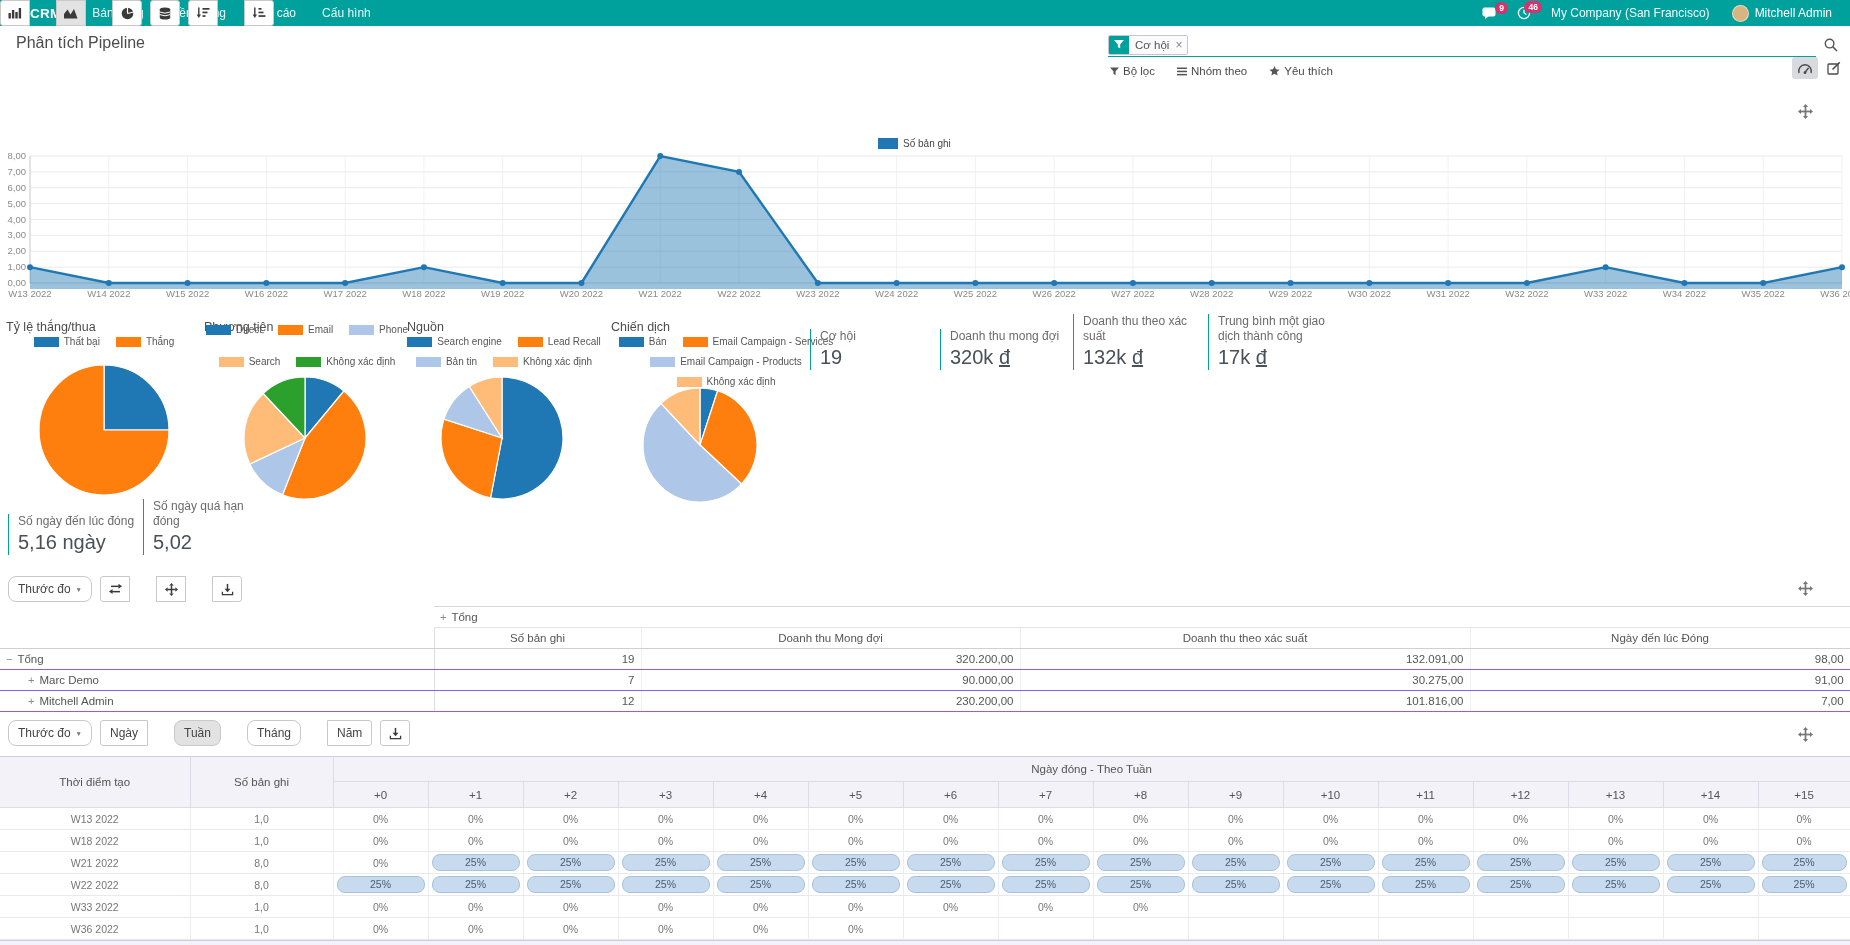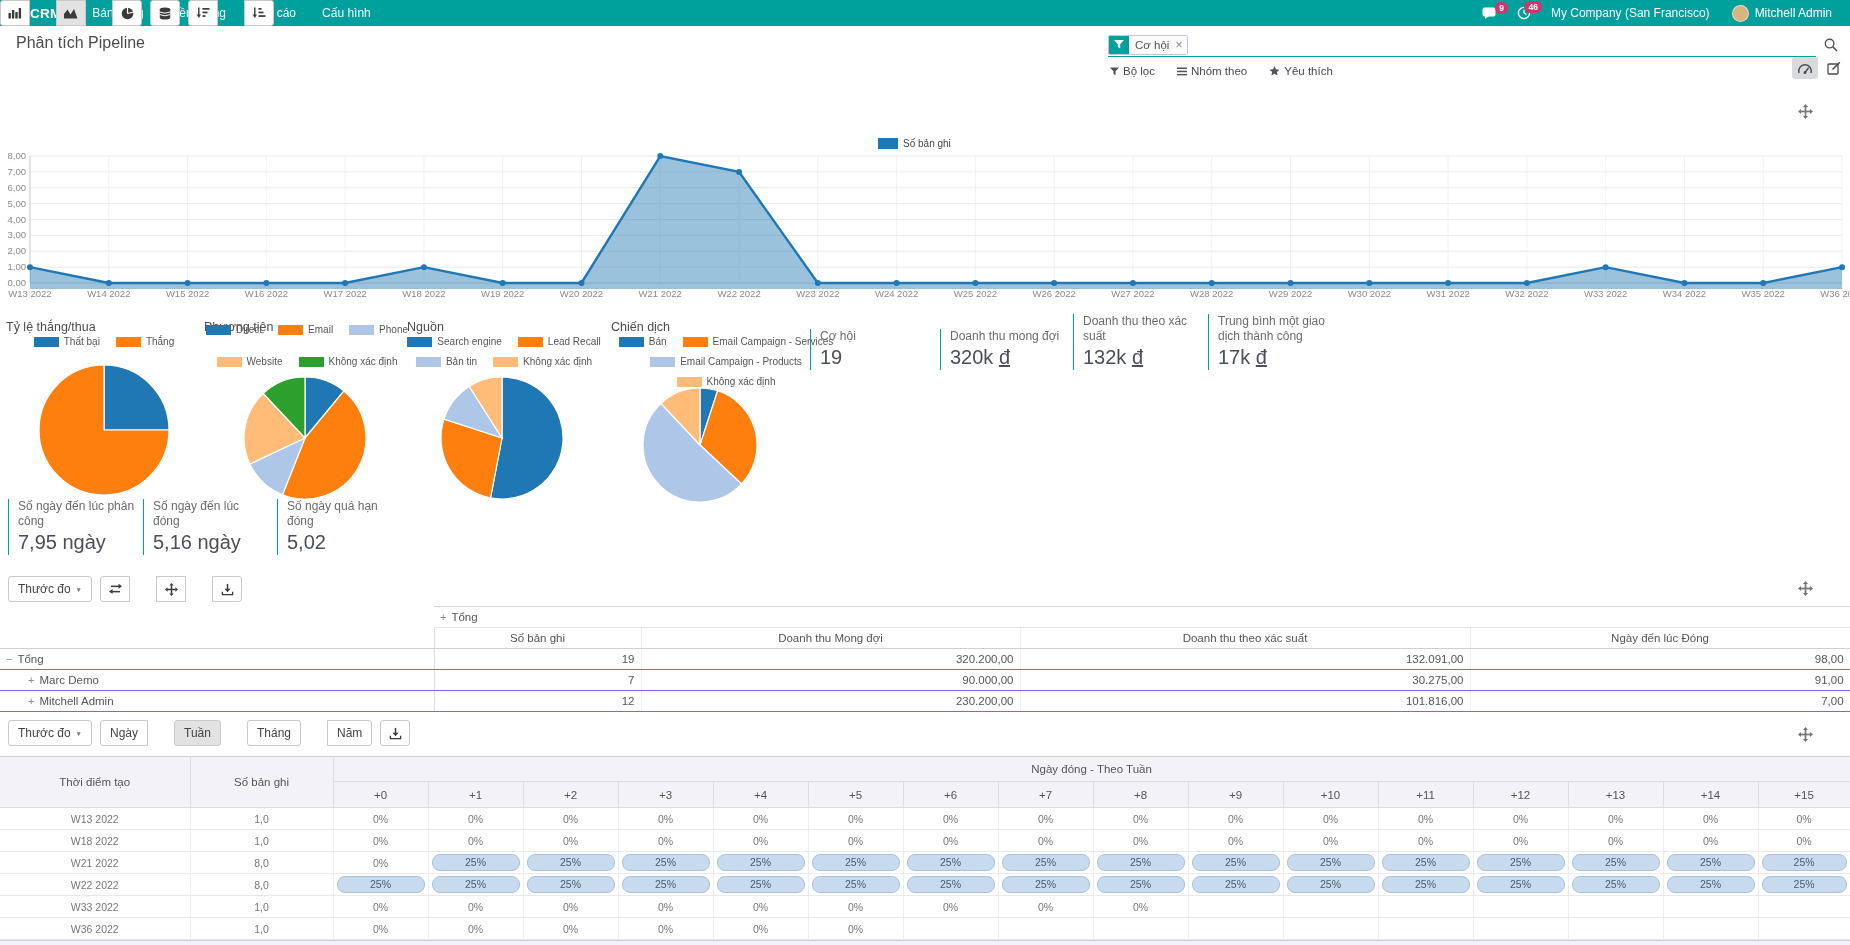--- a/index.html
+++ b/index.html
@@ -41,21 +41,21 @@
 
   
   .toolbar { position:absolute; display:flex; align-items:center; gap:8px; }
   .btn-group { display:flex;gap:27px; }
   .btn { display:inline-flex; align-items:center; justify-content:center; height:26px; min-width:30px;
     background:#fff; border:1px solid #c9c9c9; color:#333; cursor:pointer; font-family:inherit; }
   .btn-group .btn { margin-left:-1px; border-radius:0; }
   .btn-group .btn:first-child { margin-left:0; border-radius:3px 0 0 3px; }
   .btn-group .btn:last-child { border-radius:0 3px 3px 0; }
   .btn-group .btn:only-child { border-radius:3px; }
-  .btn.labeled { padding:0 9px; font-size:12px; color:#444; border-radius:3px; gap:5px; }
+  .btn.labeled { padding:0 9px; font-size:12px; color:#444; border-radius:8px; gap:5px; }
   .btn.active { background:#e2e2e2; }
   .caret { font-size:6.5px; color:#777; }
   .section-expand { position:absolute; background:none; border:none; cursor:pointer; }
 
   
   #graph-legend { position:absolute; left:878px; top:138px; display:flex; align-items:center; gap:5px;
     font-size:10px; color:#444; }
   .gl-chip { width:20px; height:11px; background:#1f77b4; display:inline-block; }
   #plot-svg { position:absolute; left:0; top:148px; }
   #plot-svg text.tick  { font-size:9.5px; fill:#8a8a8a; font-family:inherit; }
@@ -440,21 +440,21 @@
           <span>Email</span>
         </span>
         <span class="pie-legend-item">
           <span class="chip" style="background: rgb(174, 199, 232);"></span>
           <span>Phone</span>
         </span>
       </div>
       <div class="pie-legend-row" style="left: 57px; width: 500px; top: 356px;">
         <span class="pie-legend-item">
           <span class="chip" style="background: rgb(255, 187, 120);"></span>
-          <span>Website</span>
+          <span>Search</span>
         </span>
         <span class="pie-legend-item">
           <span class="chip" style="background: rgb(44, 160, 44);"></span>
           <span>Không xác định</span>
         </span>
       </div>
       <svg width="126" height="126" viewBox="0 0 126 126" style="position: absolute; left: 242px; top: 375px;">
         <path d="M63,63 L63.00,2.00 A61,61 0 0 1 101.88,16.00 Z" fill="#1f77b4" stroke="#ffffff" stroke-width="1.2"></path>
         <path d="M63,63 L101.88,16.00 A61,61 0 0 1 40.54,119.72 Z" fill="#ff7f0e" stroke="#ffffff" stroke-width="1.2"></path>
         <path d="M63,63 L40.54,119.72 A61,61 0 0 1 7.81,88.97 Z" fill="#aec7e8" stroke="#ffffff" stroke-width="1.2"></path>
@@ -530,24 +530,20 @@
       <div class="kpi-card">
         <div class="kpi-label">Doanh thu theo xác suất</div>
         <div class="kpi-value">132k <span class="kpi-cur">đ</span></div>
       </div>
       <div class="kpi-card">
         <div class="kpi-label">Trung bình một giao dịch thành công</div>
         <div class="kpi-value">17k <span class="kpi-cur">đ</span></div>
       </div>
     </div>
   <div id="days-row">
-      <div class="kpi-card">
-        <div class="kpi-label">Số ngày đến lúc phân công</div>
-        <div class="kpi-value">7,95 ngày</div>
-      </div>
       <div class="kpi-card">
         <div class="kpi-label">Số ngày đến lúc đóng</div>
         <div class="kpi-value">5,16 ngày</div>
       </div>
       <div class="kpi-card">
         <div class="kpi-label">Số ngày quá hạn đóng</div>
         <div class="kpi-value">5,02</div>
       </div>
     </div>
 

